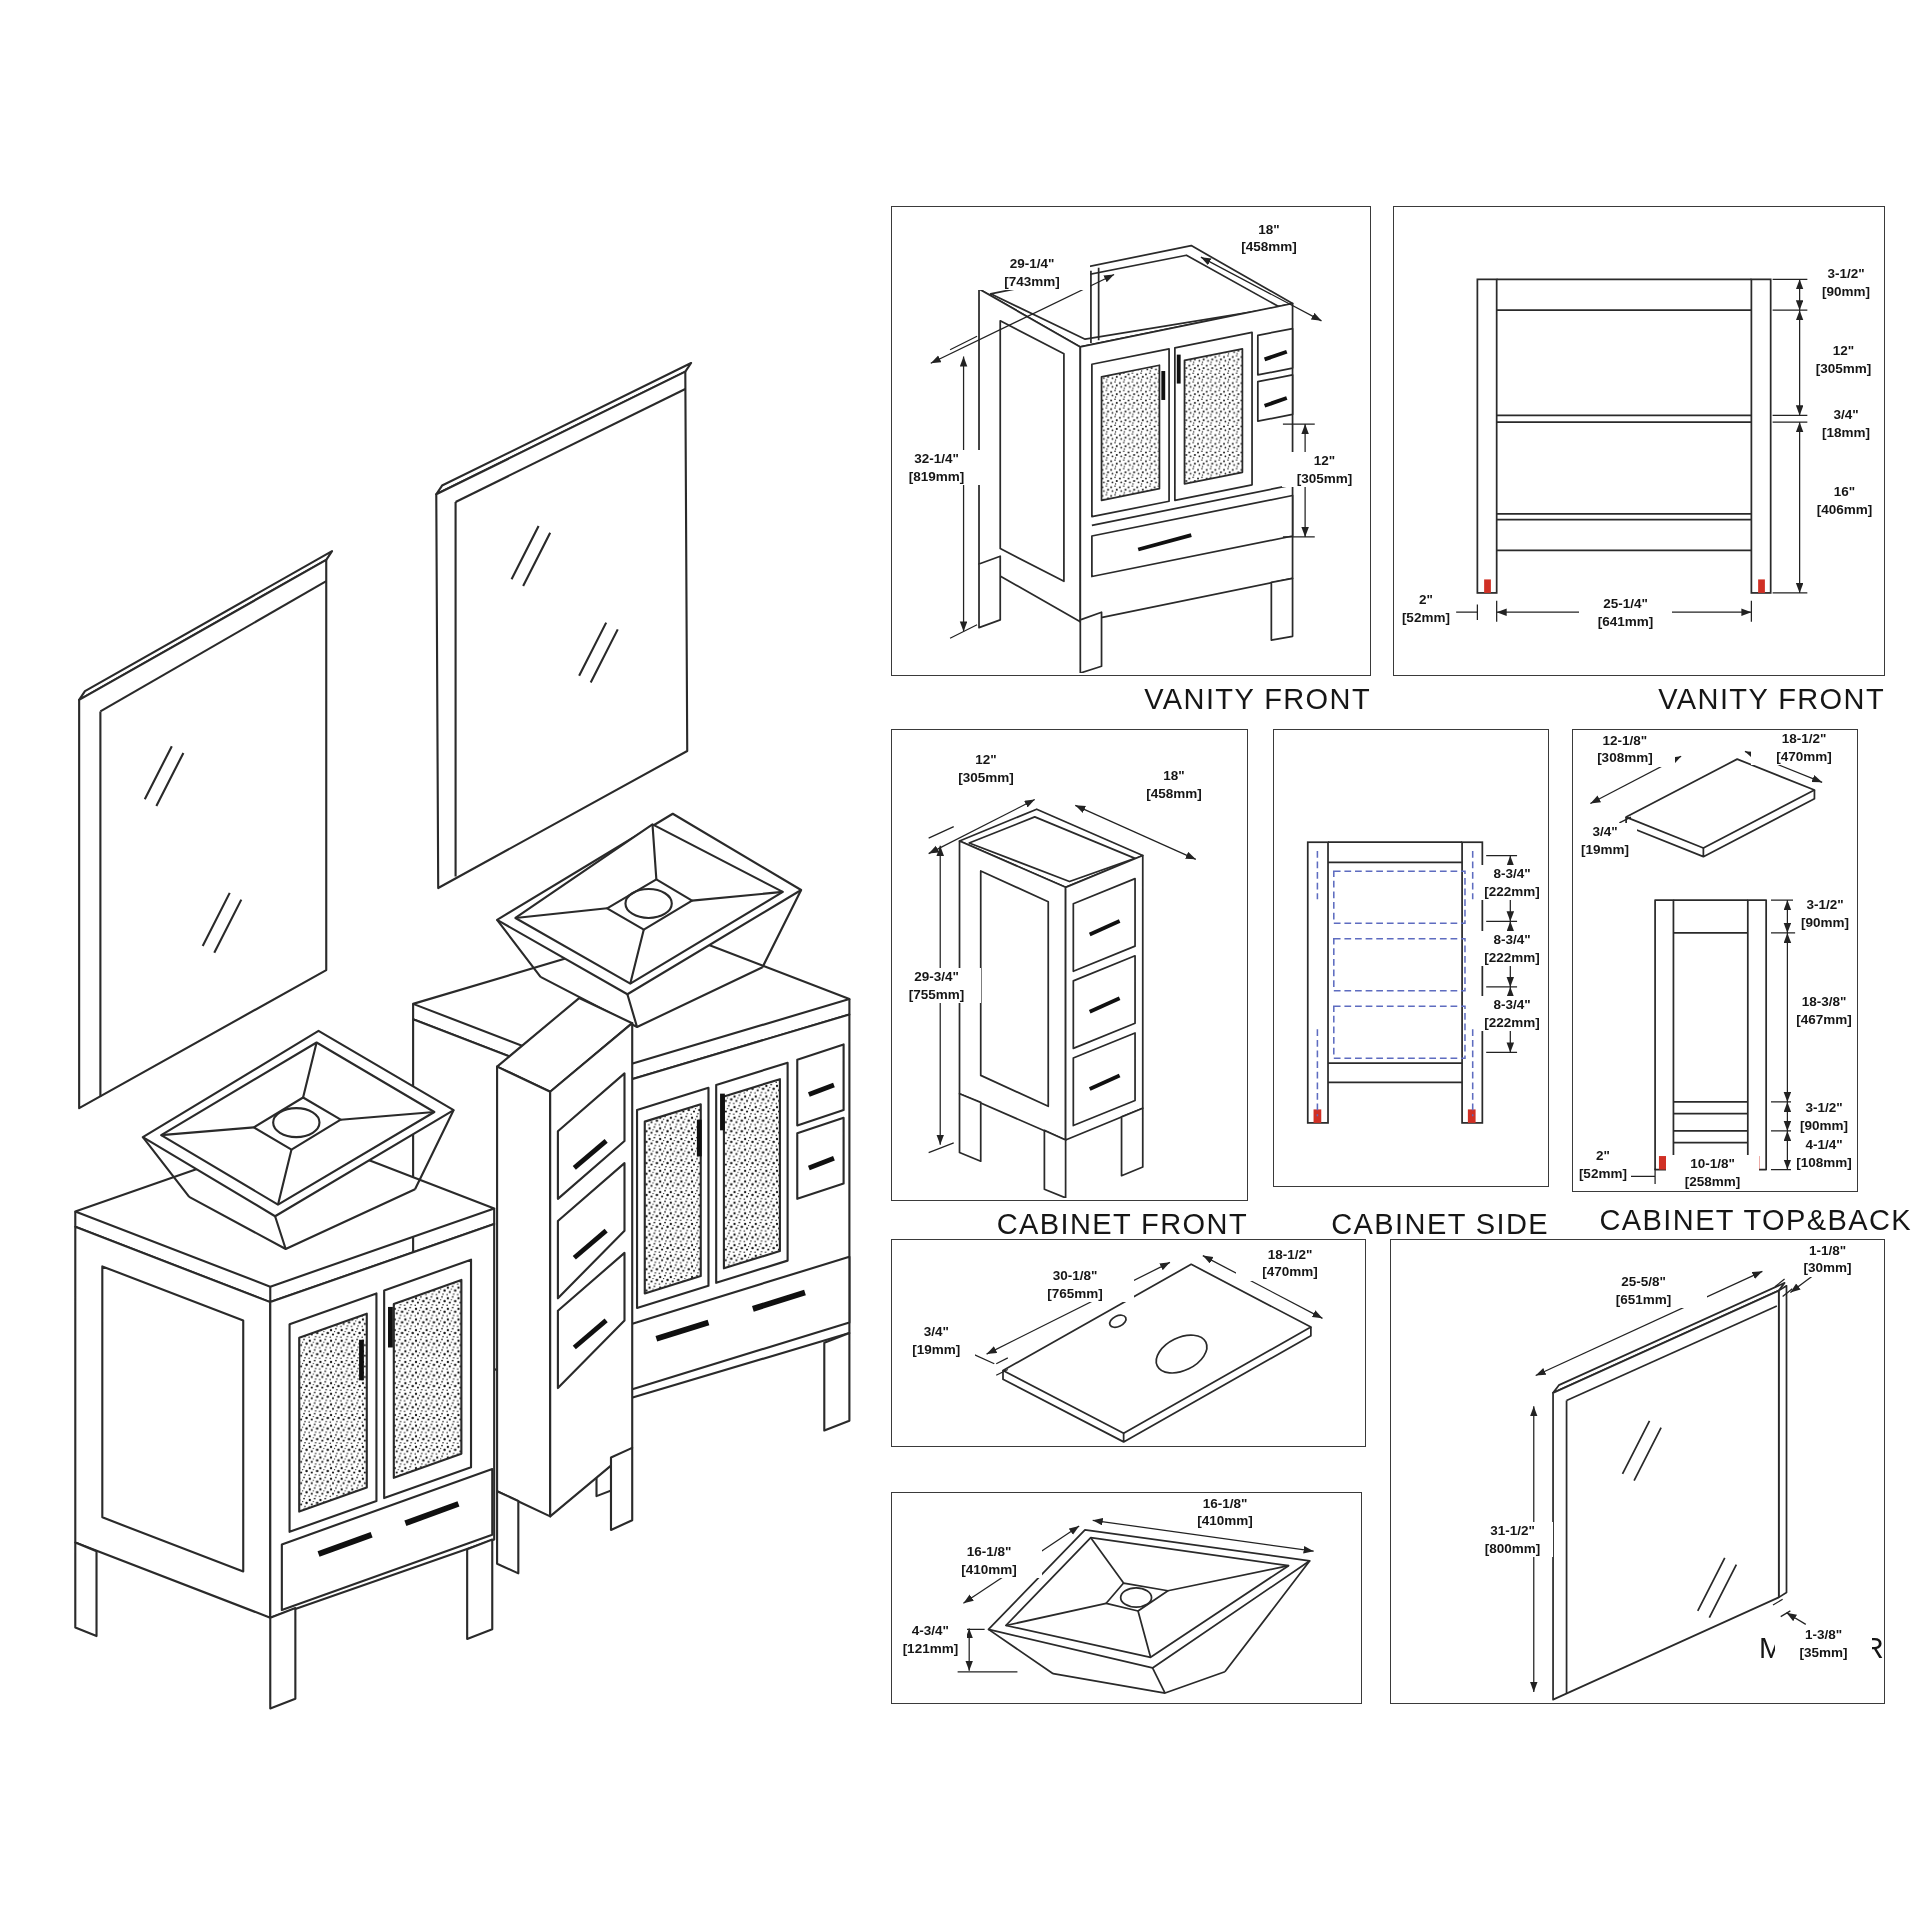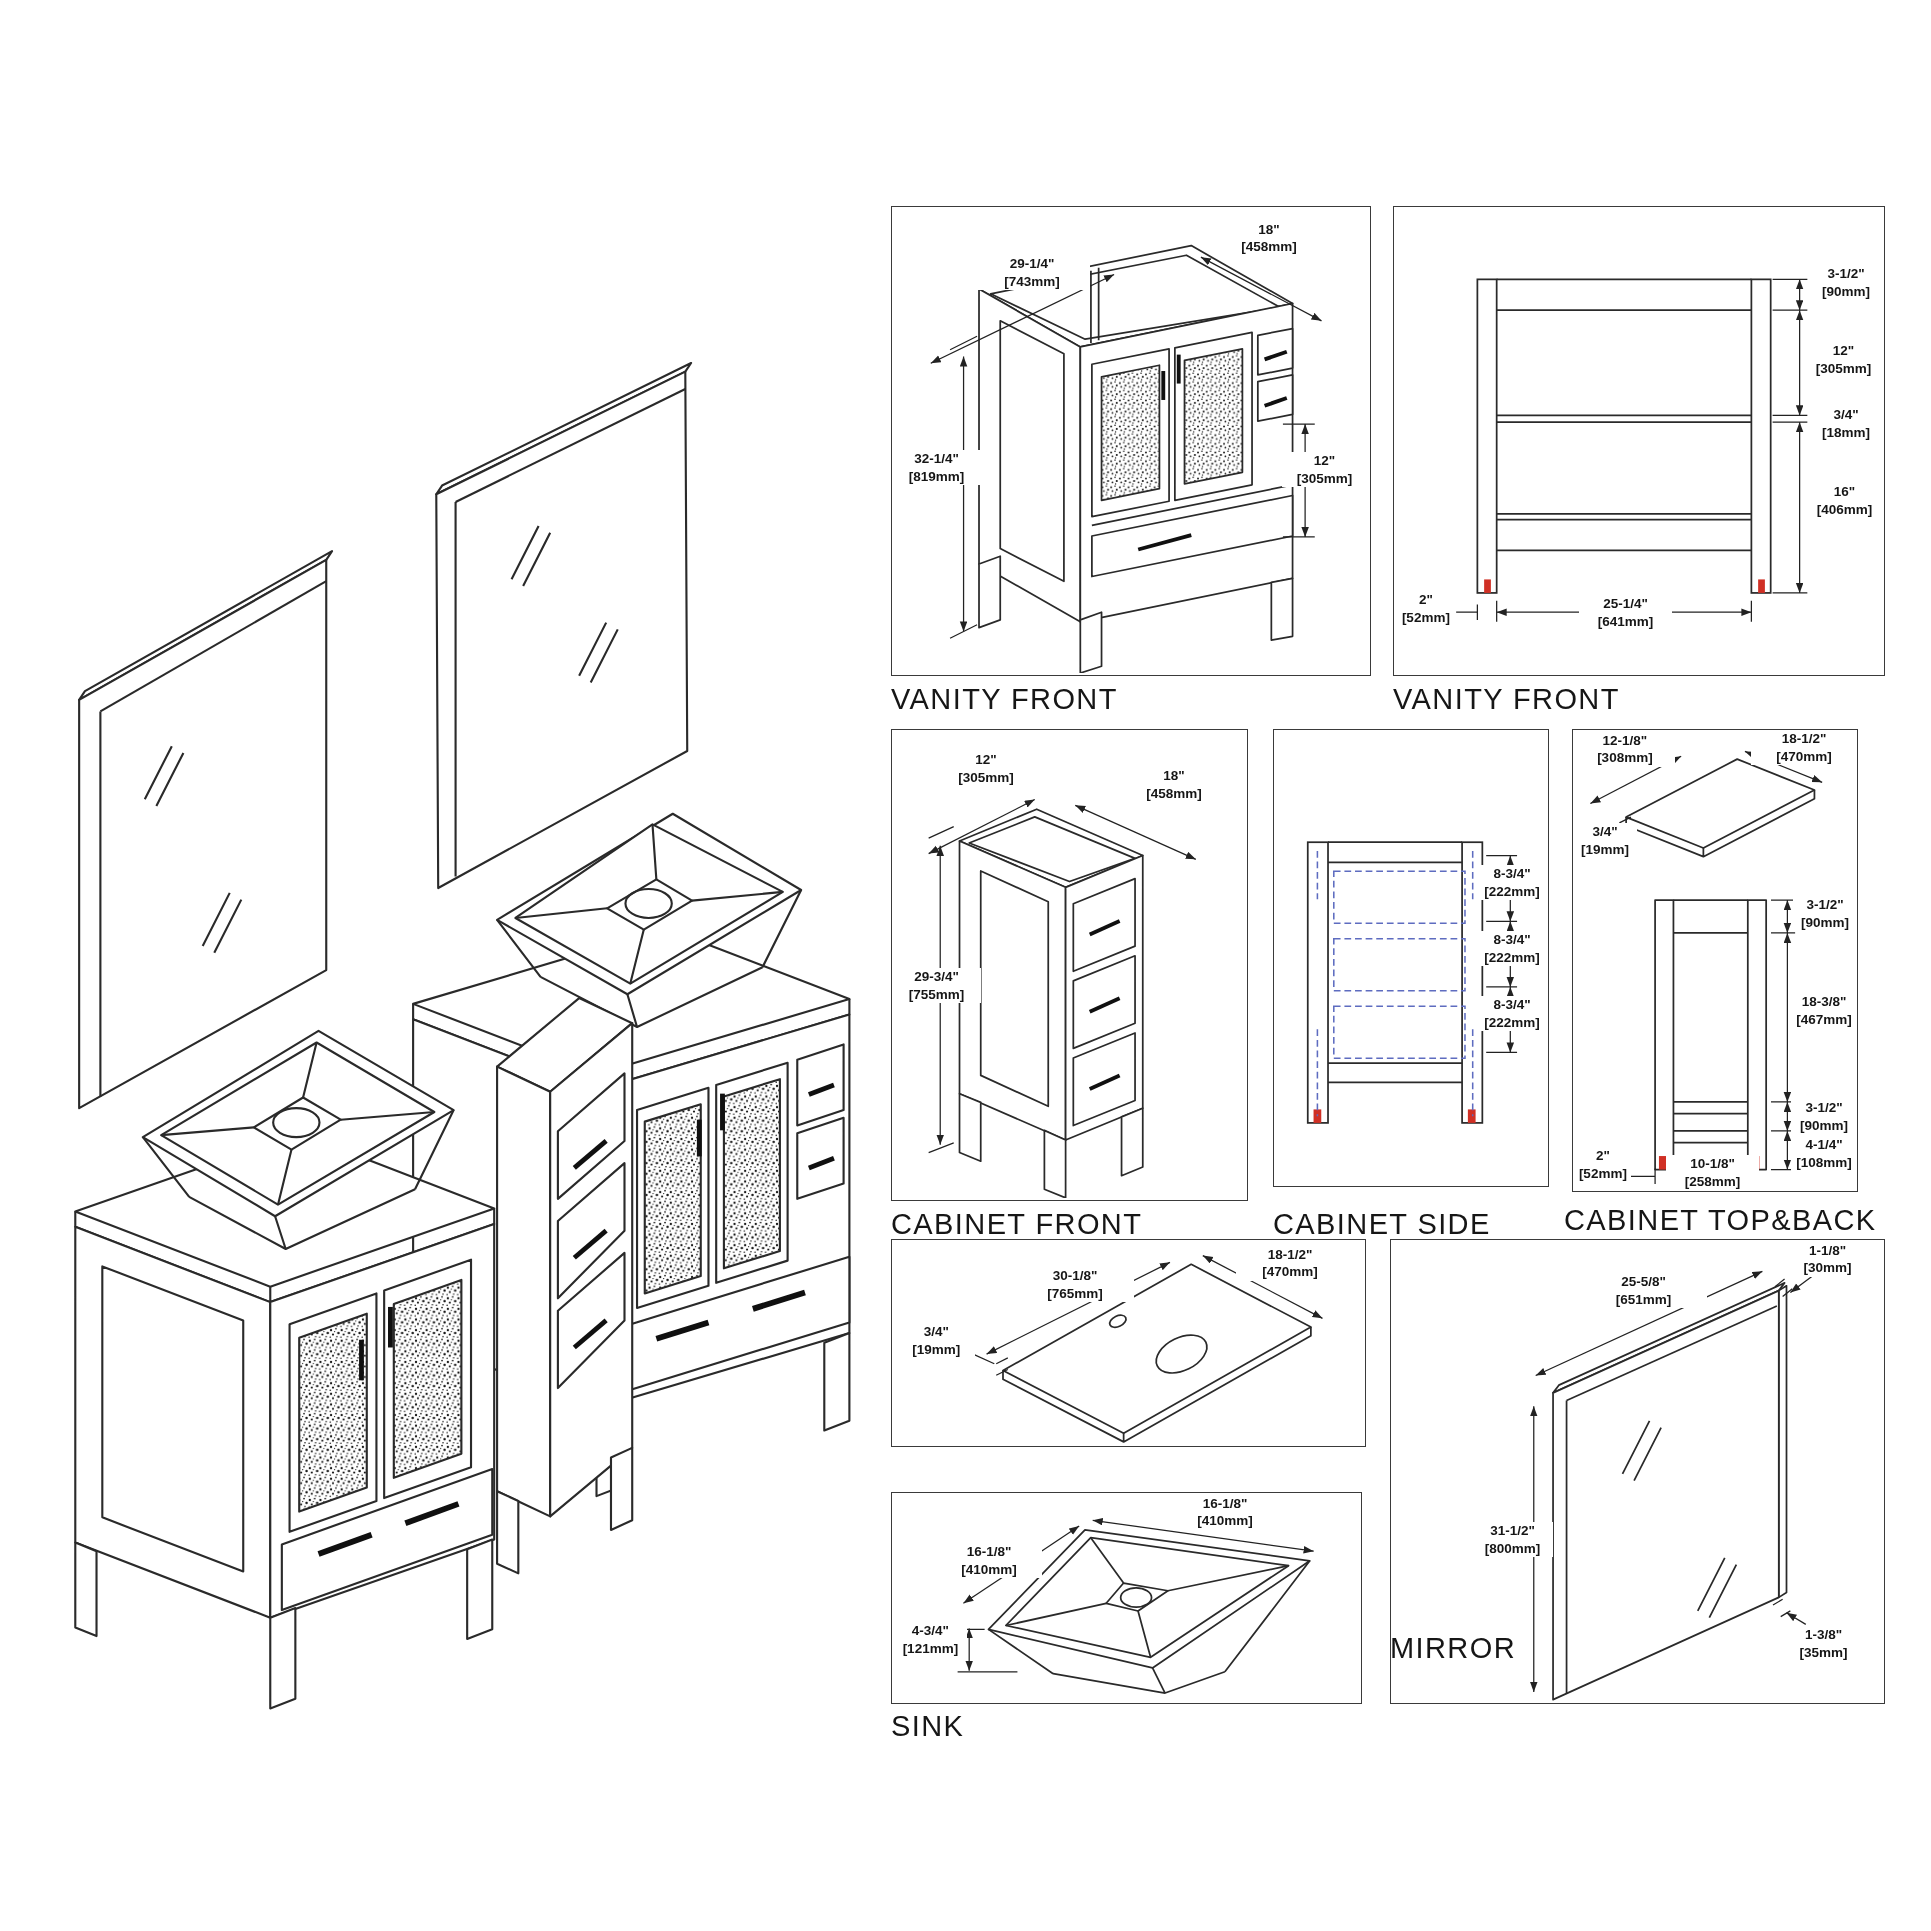--- a/index.html
+++ b/index.html
@@ -3,21 +3,21 @@
 <meta charset="utf-8">
 <style>
   html,body{margin:0;padding:0;background:#fff;}
   .page{position:relative;width:1931px;height:1931px;background:#fff;overflow:hidden;
         font-family:"Liberation Sans",sans-serif;}
   .panel{position:absolute;border:1.9px solid #3a3a3a;background:#fff;box-sizing:border-box;}
   .panel svg{position:absolute;left:0;top:0;}
   .dim{position:absolute;text-align:center;font:700 13.5px/1.3 "Liberation Sans",sans-serif;
        color:#161616;background:#fff;z-index:3;}
   .dim span{display:block;white-space:nowrap;}
-  .ptitle{position:absolute;text-align:left;font:400 29px/1.1 "Liberation Sans",sans-serif;
+  .ptitle{position:absolute;text-align:right;font:400 29px/1.1 "Liberation Sans",sans-serif;
           letter-spacing:1.4px;color:#161616;}
   .scene{position:absolute;left:0;top:0;}
   svg .ln{stroke:#2a2a2a;fill:none;}
   svg .fw{stroke:#2a2a2a;fill:#fff;}
   svg .dimln{stroke:#222;stroke-width:1.3;fill:none;}
   svg .hdl{stroke:#101010;fill:none;}
 </style>
 </head>
 <body>
 
@@ -462,21 +462,20 @@
       </div>
     <div class="dim" style="left:44px;top:50px;width:106px">
       <span>16-1/8"</span>
         <span>[410mm]</span>
       </div>
     <div class="dim" style="left:1.9px;top:129px;width:73px">
       <span>4-3/4"</span>
         <span>[121mm]</span>
       </div>
   </section>
-  <div class="ptitle" style="left:891px;top:1711px;width:471px">SINK</div>
 
   <section class="panel" style="left:1390px;top:1239px;width:495px;height:465px">
     <svg width="491" height="462" viewBox="0 0 509 478">
       <defs>
         <marker id="mMR" markerWidth="9" markerHeight="7" refX="8" refY="3" orient="auto-start-reverse">
           <path d="M0,0 L8,3 L0,6 z" fill="#222"></path>
         </marker>
       </defs>
       <g class="fw" stroke-width="1.8" stroke-linejoin="round">
         <polygon points="168,158 402,52 408,44 174,150"></polygon>

